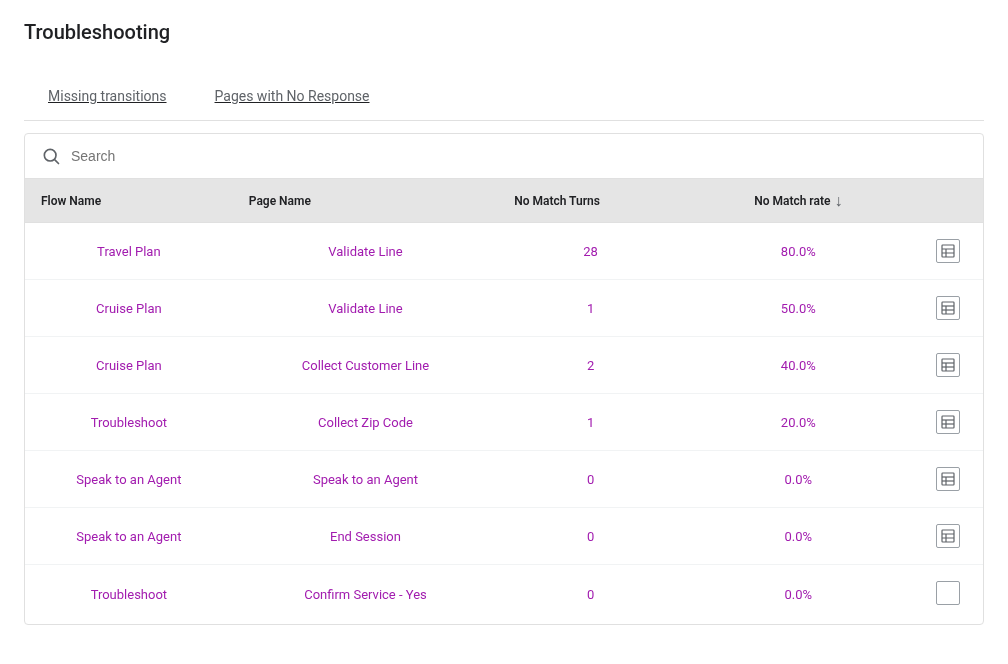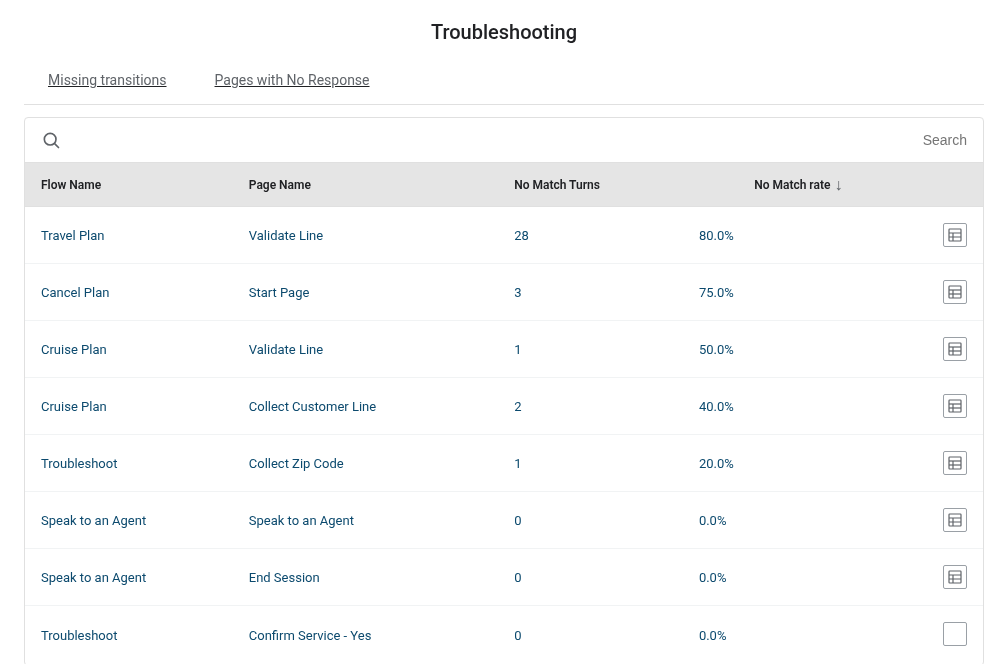--- a/index.html
+++ b/index.html
@@ -13,22 +13,21 @@
     }
 
     .page-container {
       padding: 20px 24px 0 24px;
     }
 
     .page-title {
       font-size: 20px;
       font-weight: 500;
       color: #202124;
-      margin-bottom: 16px;
-      text-align: center;
+      margin-bottom: 32px;
     }
 
     .tabs-container {
       display: flex;
       border-bottom: 1px solid #e0e0e0;
       margin-bottom: 0;
       text-decoration: underline;
     }
 
     .tab {
@@ -68,21 +67,20 @@
       align-items: center;
     }
 
     .search-input {
       border: none;
       outline: none;
       font-size: 14px;
       color: #0c4a6e;
       width: 100%;
       background: transparent;
-      text-align: right;
     }
 
     .data-table {
       width: 100%;
       border-collapse: collapse;
     }
 
     .data-table thead tr {
       background: #e5e5e5;
     }
@@ -105,22 +103,23 @@
     }
 
     .sort-icon {
       color: #5f6368;
       font-size: 16px;
     }
 
     .data-table td {
       padding: 16px 16px;
       border-bottom: 1px solid #f1f3f4;
-      color: #0c4a6e;
+      color: #a21caf;
       font-size: 13px;
+      text-align: center;
     }
 
     .data-table tr:last-child td {
       border-bottom: none;
     }
 
     .icon-btn {
       cursor: pointer;
       color: #5f6368;
       display: inline-flex;
@@ -185,34 +184,20 @@
             <td class="col-action"><span class="icon-btn">
                 <svg width="16" height="16" viewBox="0 0 24 24" fill="none" stroke="#5f6368" stroke-width="1.8">
       <rect x="3" y="3" width="18" height="18" rx="1"></rect>
       <line x1="3" y1="9" x2="21" y2="9"></line>
       <line x1="3" y1="15" x2="21" y2="15"></line>
       <line x1="9" y1="9" x2="9" y2="21"></line>
     </svg>
               </span></td>
           </tr>
           <tr>
-            <td class="col-flow">Cancel Plan</td>
-            <td class="col-page">Start Page</td>
-            <td class="col-turns">3</td>
-            <td class="col-rate">75.0%</td>
-            <td class="col-action"><span class="icon-btn">
-                <svg width="16" height="16" viewBox="0 0 24 24" fill="none" stroke="#5f6368" stroke-width="1.8">
-      <rect x="3" y="3" width="18" height="18" rx="1"></rect>
-      <line x1="3" y1="9" x2="21" y2="9"></line>
-      <line x1="3" y1="15" x2="21" y2="15"></line>
-      <line x1="9" y1="9" x2="9" y2="21"></line>
-    </svg>
-              </span></td>
-          </tr>
-          <tr>
             <td class="col-flow">Cruise Plan</td>
             <td class="col-page">Validate Line</td>
             <td class="col-turns">1</td>
             <td class="col-rate">50.0%</td>
             <td class="col-action"><span class="icon-btn">
                 <svg width="16" height="16" viewBox="0 0 24 24" fill="none" stroke="#5f6368" stroke-width="1.8">
       <rect x="3" y="3" width="18" height="18" rx="1"></rect>
       <line x1="3" y1="9" x2="21" y2="9"></line>
       <line x1="3" y1="15" x2="21" y2="15"></line>
       <line x1="9" y1="9" x2="9" y2="21"></line>

